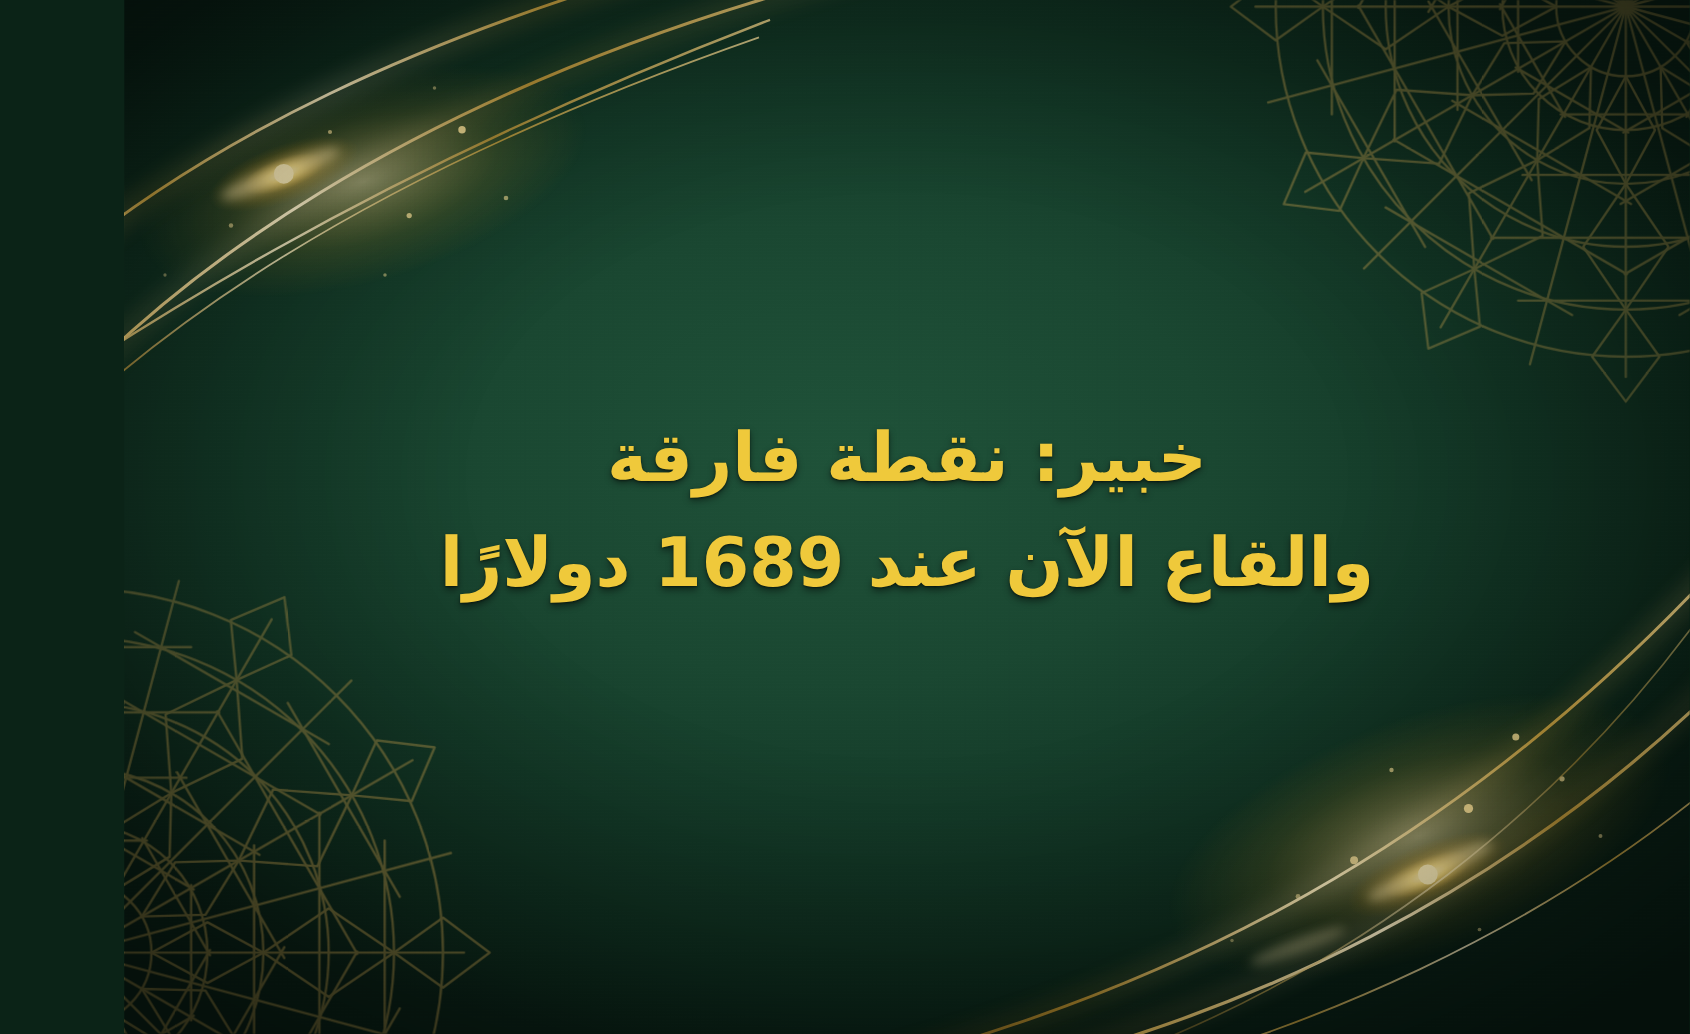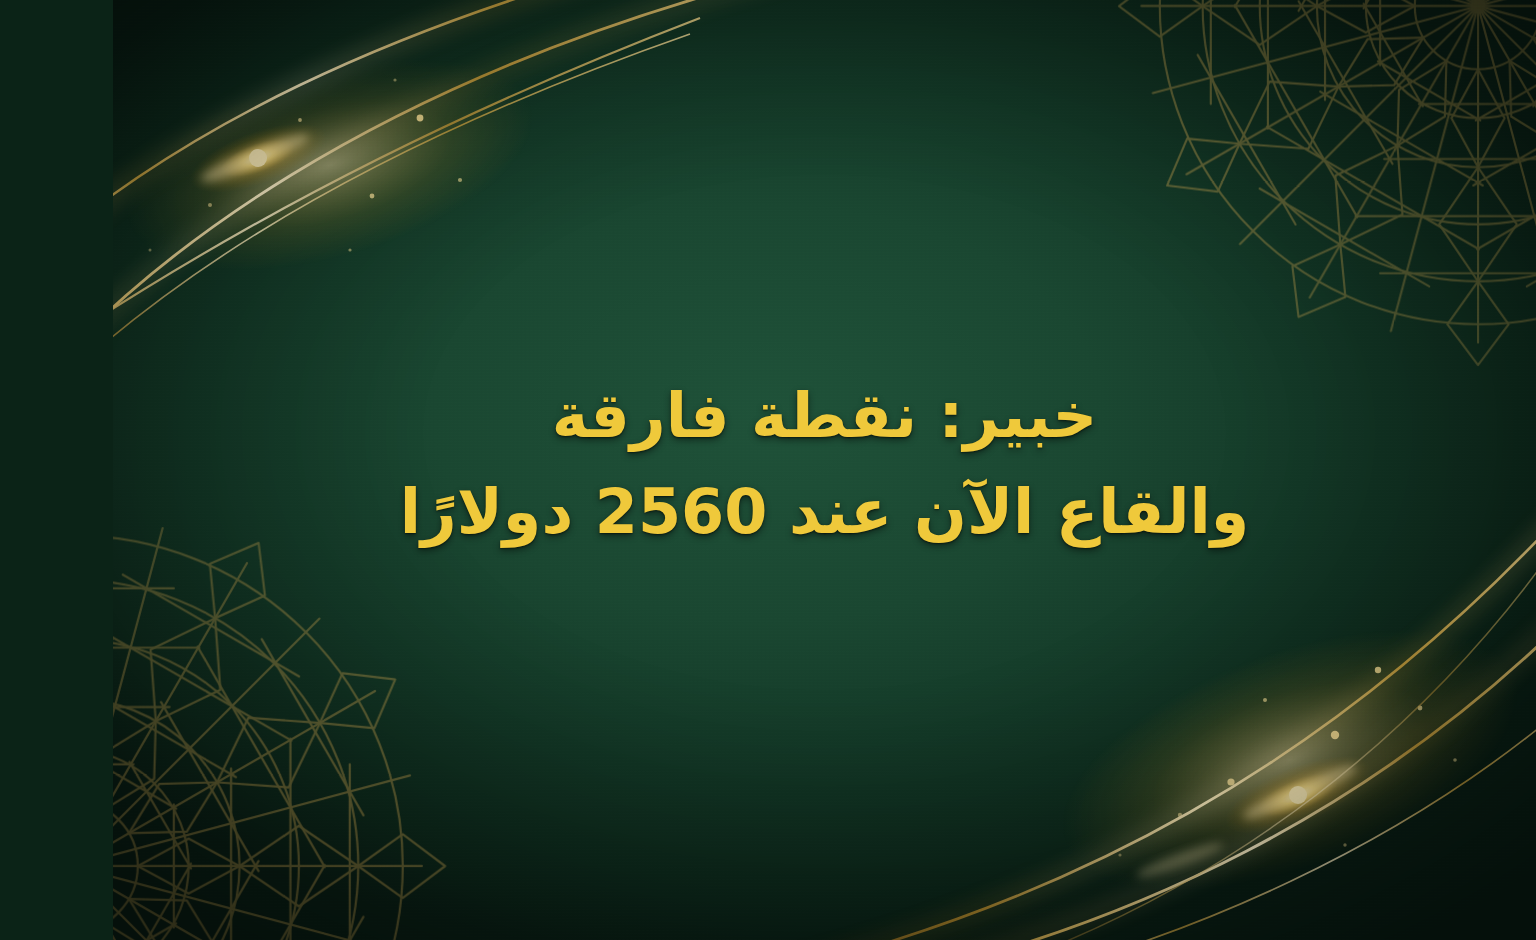--- a/index.html
+++ b/index.html
@@ -275,16 +275,16 @@
       <ellipse cx="1300" cy="792" rx="62" ry="9" fill="#ffeeb4" opacity="0.55" filter="url(#soft)" transform="rotate(-24 1300 792)"></ellipse>
       <ellipse cx="1180" cy="860" rx="46" ry="7" fill="#ffeeb4" opacity="0.35" filter="url(#soft)" transform="rotate(-20 1180 860)"></ellipse>
     </g>
   </svg>
 
   <div class="grain"></div>
   <div class="vignette"></div>
 
   <div class="headline">
     <span class="ln">خبير: نقطة فارقة</span>
-    <span class="ln">والقاع الآن عند 2560 دولارًا</span>
+    <span class="ln">والقاع الآن عند 1689 دولارًا</span>
   </div>
 
 </div>
 
 </body></html>

